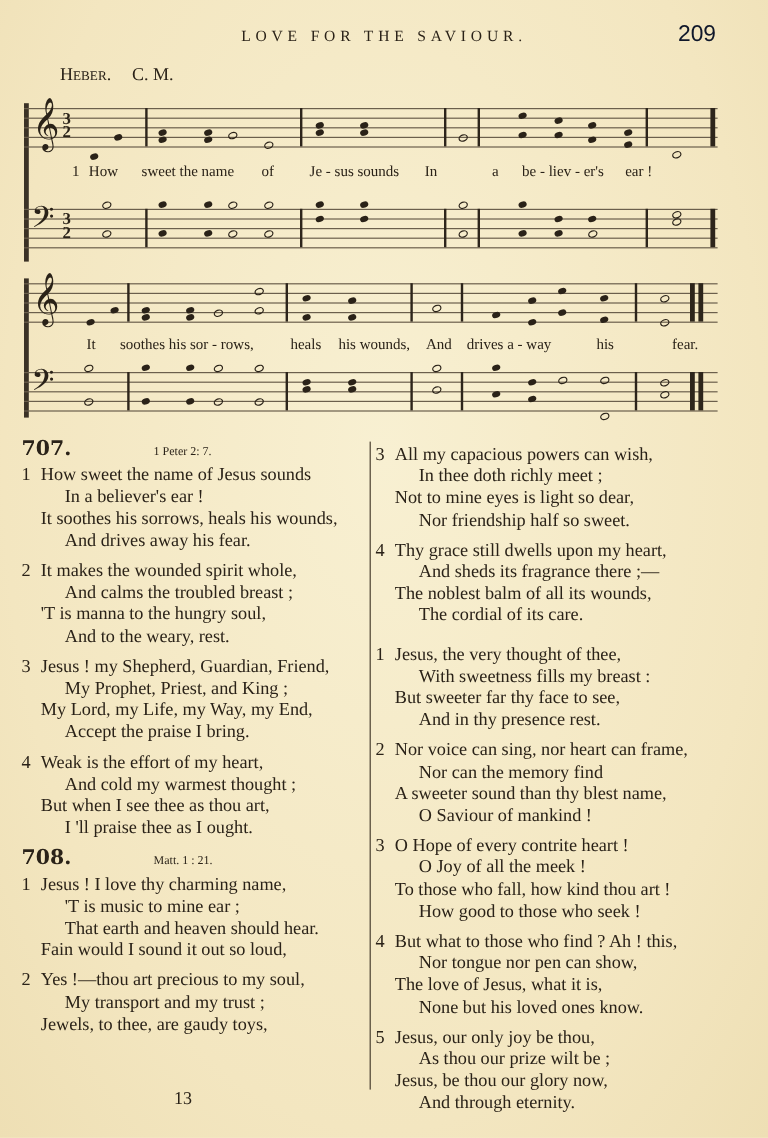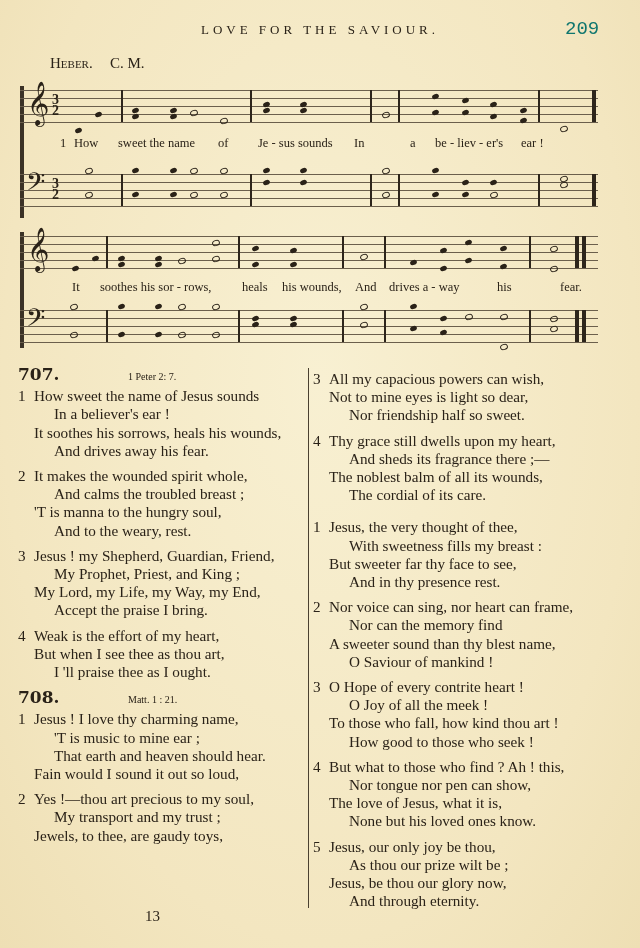--- a/index.html
+++ b/index.html
@@ -8,21 +8,21 @@
       background:#f5ebc8;
       background-image: radial-gradient(ellipse at 50% 40%, #f8f0d2 0%, #f3e6c0 70%, #eedfb4 100%);
       font-family:"DejaVu Serif", "Liberation Serif", serif;
       color:#2a2218;
     }
     .abs { position:absolute; }
     .running-head {
       left:0; width:640px; top:22px; text-align:center;
       font-family:"Liberation Serif", serif; font-size:13px; letter-spacing:4px; color:#2a2218;
     }
-    .page-num { left:565px; top:18px; font-family:Liberation Mono, monospace; font-size:19px; color:#0f766e; }
+    .page-num { left:565px; top:18px; font-family:Liberation Sans, sans-serif; font-size:19px; color:#0f172a; }
     .tune-name { left:50px; top:55px; font-family:"Liberation Serif", serif; font-size:15px; font-variant:small-caps; }
     .tune-meter { left:110px; top:55px; font-family:"Liberation Serif", serif; font-size:15px; }
 
     
     .system { left:20px; width:578px; }
     .staff { position:absolute; left:0; right:0; height:32px; }
     .staff .line { position:absolute; left:0; right:0; height:1px; background:#6b5f4c; }
     .system-brace { position:absolute; left:0; width:4px; background:#3b3226; }
     .barline { position:absolute; width:2px; background:#2d251b; }
     .endbar { position:absolute; width:4px; background:#2d251b; }
@@ -268,20 +268,21 @@
     <div class="vline indent2">And to the weary, rest.</div>
   </div>
   <div class="stanza">
     <div class="vline"><span class="vn">3</span><span>Jesus !  my Shepherd, Guardian, Friend,</span></div>
     <div class="vline indent2">My Prophet, Priest, and King ;</div>
     <div class="vline indent1">My Lord, my Life, my Way, my End,</div>
     <div class="vline indent2">Accept the praise I bring.</div>
   </div>
   <div class="stanza">
     <div class="vline"><span class="vn">4</span><span>Weak is the effort of my heart,</span></div>
+    <div class="vline indent2">And cold my warmest thought ;</div>
     <div class="vline indent1">But when I see thee as thou art,</div>
     <div class="vline indent2">I 'll praise thee as I ought.</div>
   </div>
 
   <div class="hymn-head">
     <span class="hymn-num">708.</span>
     <span class="hymn-ref">Matt. 1 : 21.</span>
   </div>
   <div class="stanza">
     <div class="vline"><span class="vn">1</span><span>Jesus ! I love thy charming name,</span></div>
@@ -293,20 +294,21 @@
     <div class="vline"><span class="vn">2</span><span>Yes !—thou art precious to my soul,</span></div>
     <div class="vline indent2">My transport and my trust ;</div>
     <div class="vline indent1">Jewels, to thee, are gaudy toys,</div>
 
   </div>
 </div>
 
 <div class="col col-right">
   <div class="stanza">
     <div class="vline"><span class="vn">3</span><span>All my capacious powers can wish,</span></div>
+    <div class="vline indent2">In thee doth richly meet ;</div>
     <div class="vline indent1">Not to mine eyes is light so dear,</div>
     <div class="vline indent2">Nor friendship half so sweet.</div>
   </div>
   <div class="stanza" style="margin-bottom:14px;">
     <div class="vline"><span class="vn">4</span><span>Thy grace still dwells upon my heart,</span></div>
     <div class="vline indent2">And sheds its fragrance there ;—</div>
     <div class="vline indent1">The noblest balm of all its wounds,</div>
     <div class="vline indent2">The cordial of its care.</div>
   </div>
 

